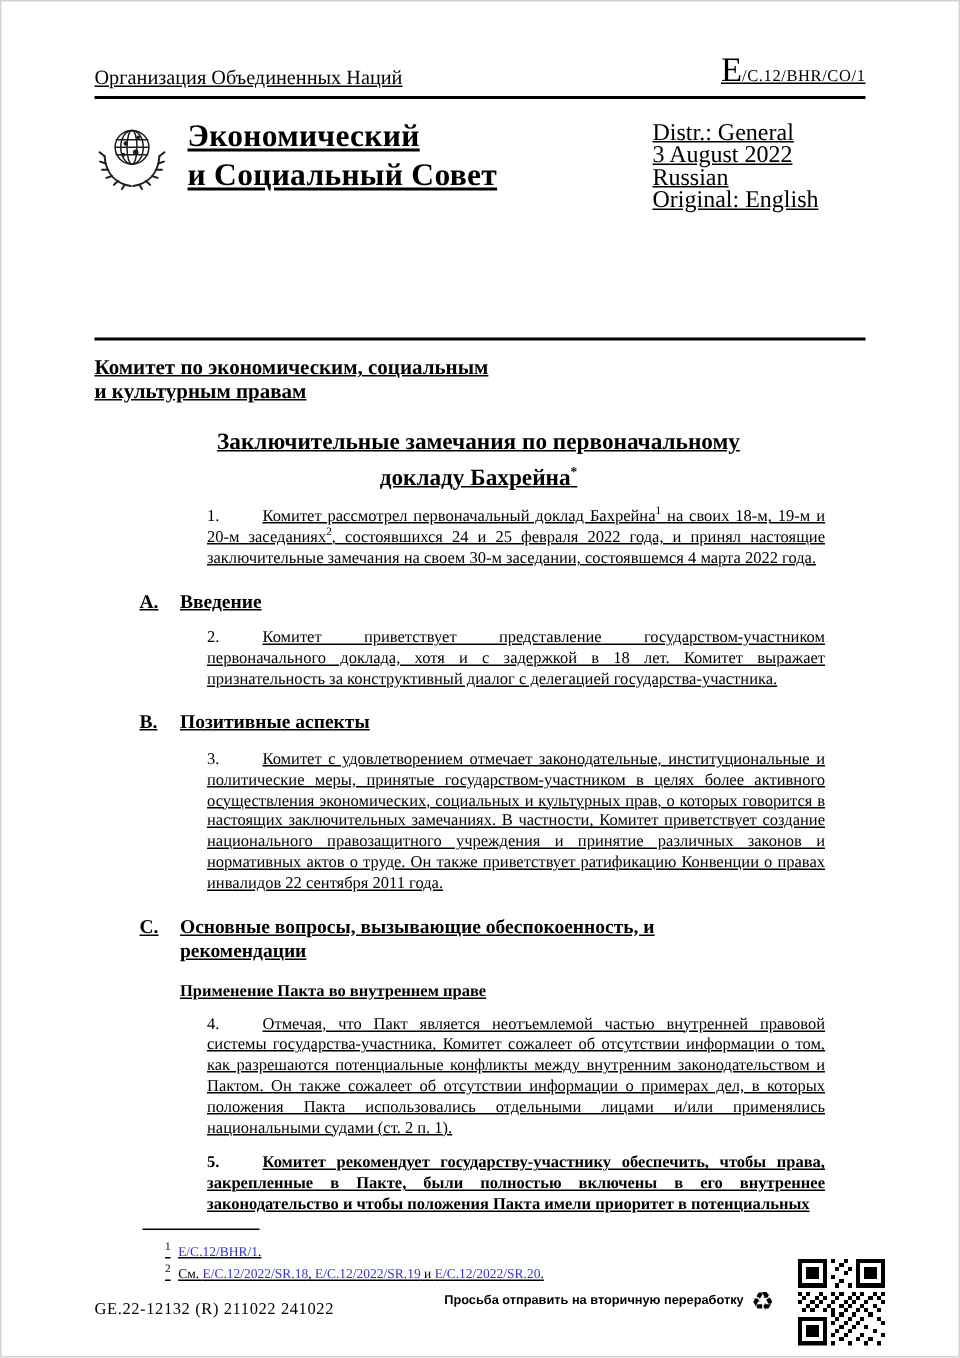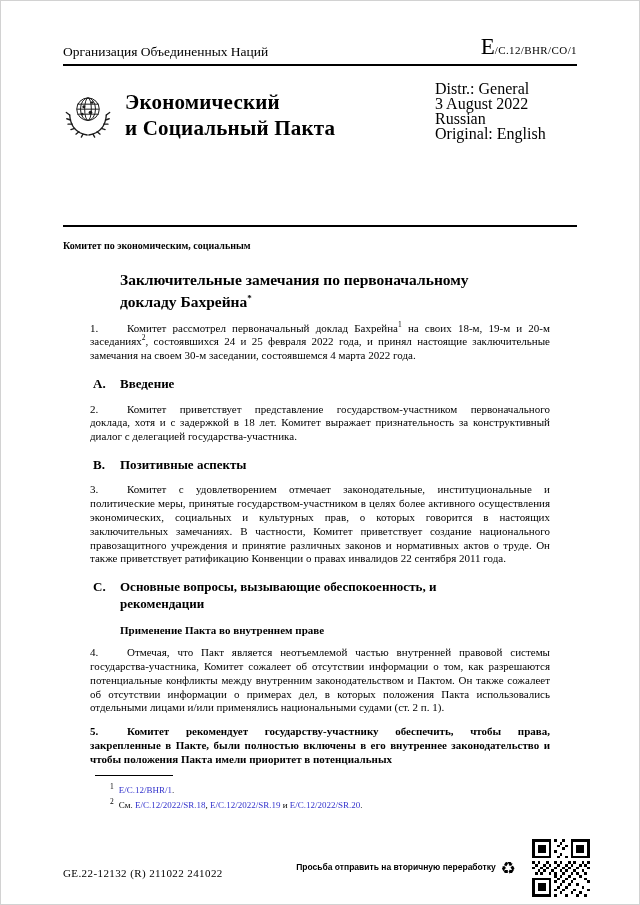--- a/index.html
+++ b/index.html
@@ -7,40 +7,41 @@
     position:relative;
     width:640px; height:905px;
     margin:0 auto;
     background:#ffffff;
     box-sizing:border-box;
     padding:34px 63px 0 63px;
     font-family:"Liberation Serif", serif;
     color:#000;
     overflow:hidden;
     box-shadow: inset 0 0 0 1px #d2d2d2;
+    text-decoration: underline;
   }
   
   .header-row { display:flex; justify-content:space-between; align-items:flex-end;
                 border-bottom:2px solid #000; padding-bottom:4px; }
   .org-name { font-size:13.5px; }
   .doc-symbol { font-size:11px; white-space:nowrap; letter-spacing:0.4px; }
   .doc-symbol .big-e { font-size:23px; letter-spacing:0; }
   
-  .masthead { display:flex; margin-top:12px;align-items:flex-end; }
+  .masthead { display:flex; margin-top:12px; }
   .emblem-wrap { width:50px; height:52px; margin-right:12px; flex:none; }
   .council-title { font-weight:bold; font-size:21px; line-height:25.5px; letter-spacing:0.2px; }
   .distr-block { margin-left:auto; width:142px; font-size:16px; line-height:15px; padding-top:3px; }
   .rule2 { border-top:2px solid #000; margin-top:84px; }
   
-  .committee { font-weight:bold; font-size:10px; line-height:15.5px; margin-top:11px; }
+  .committee { font-weight:bold; font-size:14px; line-height:15.5px; margin-top:11px; }
   .doc-title { margin:16px 0 0 57px; width:398px; font-weight:bold;
-               font-size:15.5px; line-height:19.5px; }
+               font-size:15.5px; line-height:19.5px;text-align:center; }
   .doc-title sup { font-size:9px; }
   
-  .para { margin:10px 27px 0 27px; font-size:11px; line-height:13.8px; text-align:justify; }
+  .para { margin:10px 27px 0 75px; font-size:11px; line-height:13.8px; text-align:justify; }
   .para .pnum { display:inline-block; width:37px; }
   .para sup { font-size:7.5px; line-height:0; }
   .para.bold { font-weight:bold; }
   
   .section-head { display:flex; margin-top:13px; }
   .sec-letter { flex:none; width:27px; margin-left:30px; font-weight:bold; font-size:13px; }
   .sec-heading { font-weight:bold; font-size:13px; line-height:16.5px; max-width:360px; }
   .subheading { margin:12px 0 0 57px; font-weight:bold; font-size:11px; }
   
   .footnotes { margin:8px 0 0 32px; font-size:9px; line-height:11.8px; }
@@ -86,34 +87,35 @@
         <g stroke="#1c1c1c" fill="none" stroke-width="1.6" stroke-linecap="round">
           <path d="M29,54 C17,52 9,44 8,30"></path>
           <path d="M31,54 C43,52 51,44 52,30"></path>
           <path d="M8,30 l-4,-3 M9,36 l-4.5,-1.5 M11,41 l-5,0 M14,46 l-4.5,1.5 M19,50 l-3.5,3 M24,53 l-2,3.5"></path>
           <path d="M52,30 l4,-3 M51,36 l4.5,-1.5 M49,41 l5,0 M46,46 l4.5,1.5 M41,50 l3.5,3 M36,53 l2,3.5"></path>
         </g>
       </svg>
     </div>
     <div class="council-title">
       <div>Экономический</div>
-      <div>и Социальный Пакта</div>
+      <div>и Социальный Совет</div>
     </div>
     <div class="distr-block">
       <div>Distr.: General</div>
       <div>3 August 2022</div>
       <div>Russian</div>
       <div>Original: English</div>
     </div>
   </div>
 
   <div class="rule2"></div>
 
   <div class="committee">
     <div>Комитет по экономическим, социальным</div>
+    <div>и культурным правам</div>
   </div>
 
   <div class="doc-title"><span>Заключительные замечания по первоначальному докладу Бахрейна</span><sup>*</sup></div>
 
   <p class="para"><span class="pnum">1.</span><span>Комитет рассмотрел первоначальный доклад Бахрейна</span><sup>1</sup><span> на своих 18-м, 19-м и 20-м заседаниях</span><sup>2</sup><span>, состоявшихся 24 и 25 февраля 2022 года, и принял настоящие заключительные замечания на своем 30-м заседании, состоявшемся 4 марта 2022 года.</span></p>
 
   <div class="section-head">
     <span class="sec-letter">A.</span>
     <span class="sec-heading">Введение</span>
   </div>

